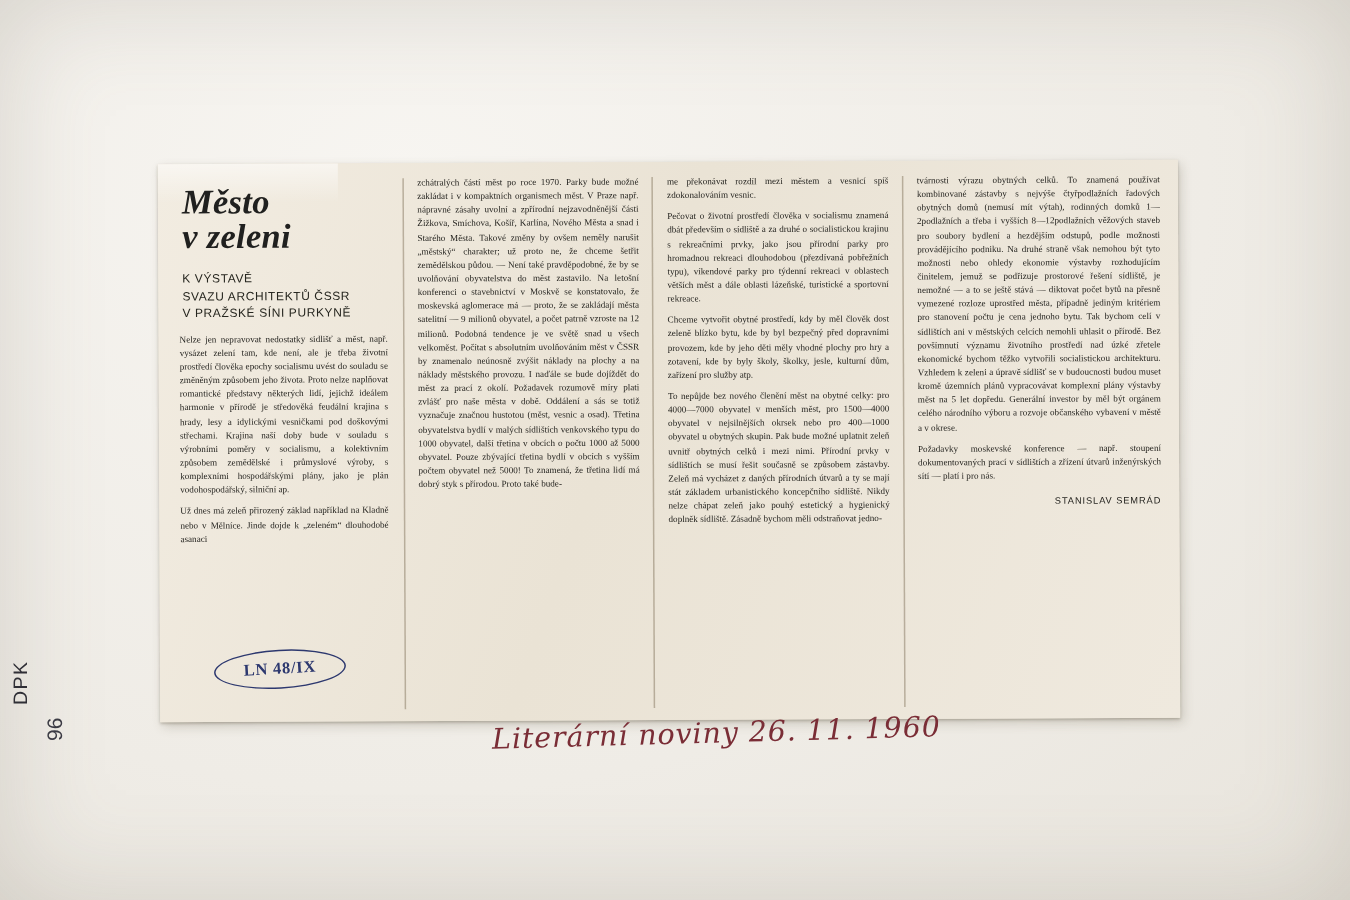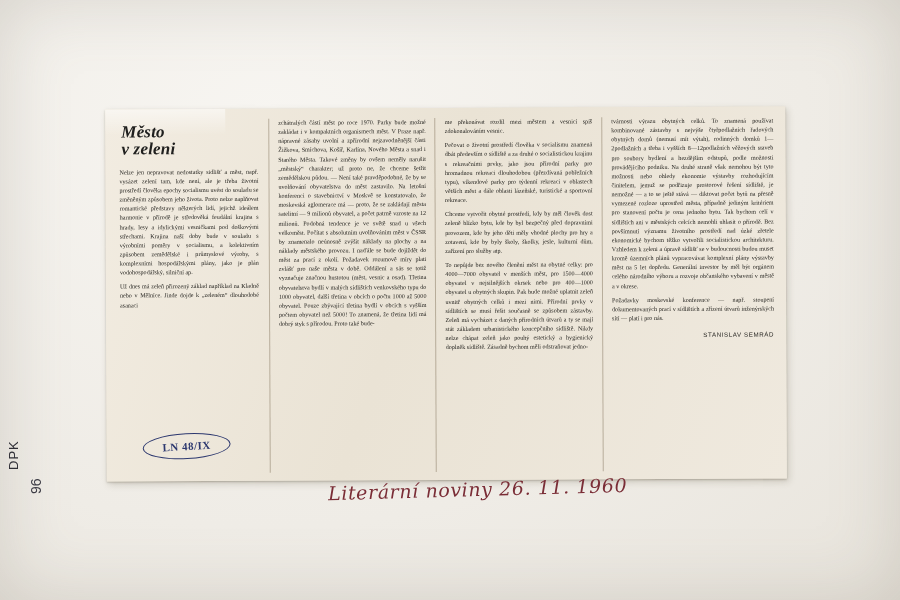--- a/index.html
+++ b/index.html
@@ -97,21 +97,21 @@
   }
   .col.c1 { width: 154px; padding-right: 10px; }
   .col.c2 { width: 172px; padding: 0 9px; border-left: 1px solid rgba(120,105,80,0.45); }
   .col.c3 { width: 172px; padding: 0 9px; border-left: 1px solid rgba(120,105,80,0.45); }
   .col.c4 { width: 178px; padding-left: 9px; border-left: 1px solid rgba(120,105,80,0.45); }
 
   .headline {
     font-family: "Liberation Serif", serif;
     font-style: italic;
     font-weight: 700;
-    font-size: 17px;
+    font-size: 23px;
     line-height: 1.02;
     color: #20201f;
     margin: 4px 0 10px 2px;
     letter-spacing: 0.2px;
   }
   .subhead {
     font-family: "Liberation Sans", sans-serif;
     font-size: 8px;
     line-height: 1.45;
     letter-spacing: 0.4px;
@@ -184,20 +184,25 @@
   <div class="archive-stamp">96</div>
 
   <div class="clipping">
     <div class="cols">
 
       <div class="col c1">
         <div class="headline">
           <div>Město</div>
           <div>v zeleni</div>
         </div>
+        <div class="subhead">
+          <div>K výstavě</div>
+          <div>svazu architektů ČSSR</div>
+          <div>v pražské síni Purkyně</div>
+        </div>
         <p class="body-text lead">Nelze jen nepravovat nedostatky sidlišť a měst, např. vysázet zelení tam, kde není, ale je třeba životní prostředí člověka epochy socialismu uvést do souladu se změněným způsobem jeho života. Proto nelze naplňovat romantické představy některých lidí, jejichž ideálem harmonie v přírodě je středověká feudální krajina s hrady, lesy a idylickými vesničkami pod doškovými střechami. Krajina naší doby bude v souladu s výrobními poměry v socialismu, a kolektivním způsobem zemědělské i průmyslové výroby, s komplexními hospodářskými plány, jako je plán vodohospodářský, silniční ap.</p>
         <p class="body-text">Už dnes má zeleň přirozený základ například na Kladně nebo v Mělníce. Jinde dojde k „zeleném“ dlouhodobé asanaci</p>
         <div class="oval-stamp">LN 48/IX</div>
       </div>
 
       <div class="col c2">
         <p class="body-text">zchátralých částí měst po roce 1970. Parky bude možné zakládat i v kompaktních organismech měst. V Praze např. nápravné zásahy uvolní a zpřírodní nejzavodněnější části Žižkova, Smíchova, Košíř, Karlína, Nového Města a snad i Starého Města. Takové změny by ovšem neměly narušit „městský“ charakter; už proto ne, že chceme šetřit zemědělskou půdou. — Není také pravděpodobné, že by se uvolňování obyvatelstva do měst zastavilo. Na letošní konferenci o stavebnictví v Moskvě se konstatovalo, že moskevská aglomerace má — proto, že se zakládají města satelitní — 9 milionů obyvatel, a počet patrně vzroste na 12 milionů. Podobná tendence je ve světě snad u všech velkoměst. Počítat s absolutním uvolňováním měst v ČSSR by znamenalo neúnosně zvýšit náklady na plochy a na náklady městského provozu. I naďále se bude dojíždět do měst za prací z okolí. Požadavek rozumově míry plati zvlášť pro naše města v době. Oddálení a sás se totiž vyznačuje značnou hustotou (měst, vesnic a osad). Třetina obyvatelstva bydlí v malých sídlištích venkovského typu do 1000 obyvatel, další třetina v obcích o počtu 1000 až 5000 obyvatel. Pouze zbývající třetina bydlí v obcích s vyšším počtem obyvatel než 5000! To znamená, že třetina lidí má dobrý styk s přírodou. Proto také bude-</p>
       </div>
 
       <div class="col c3">

